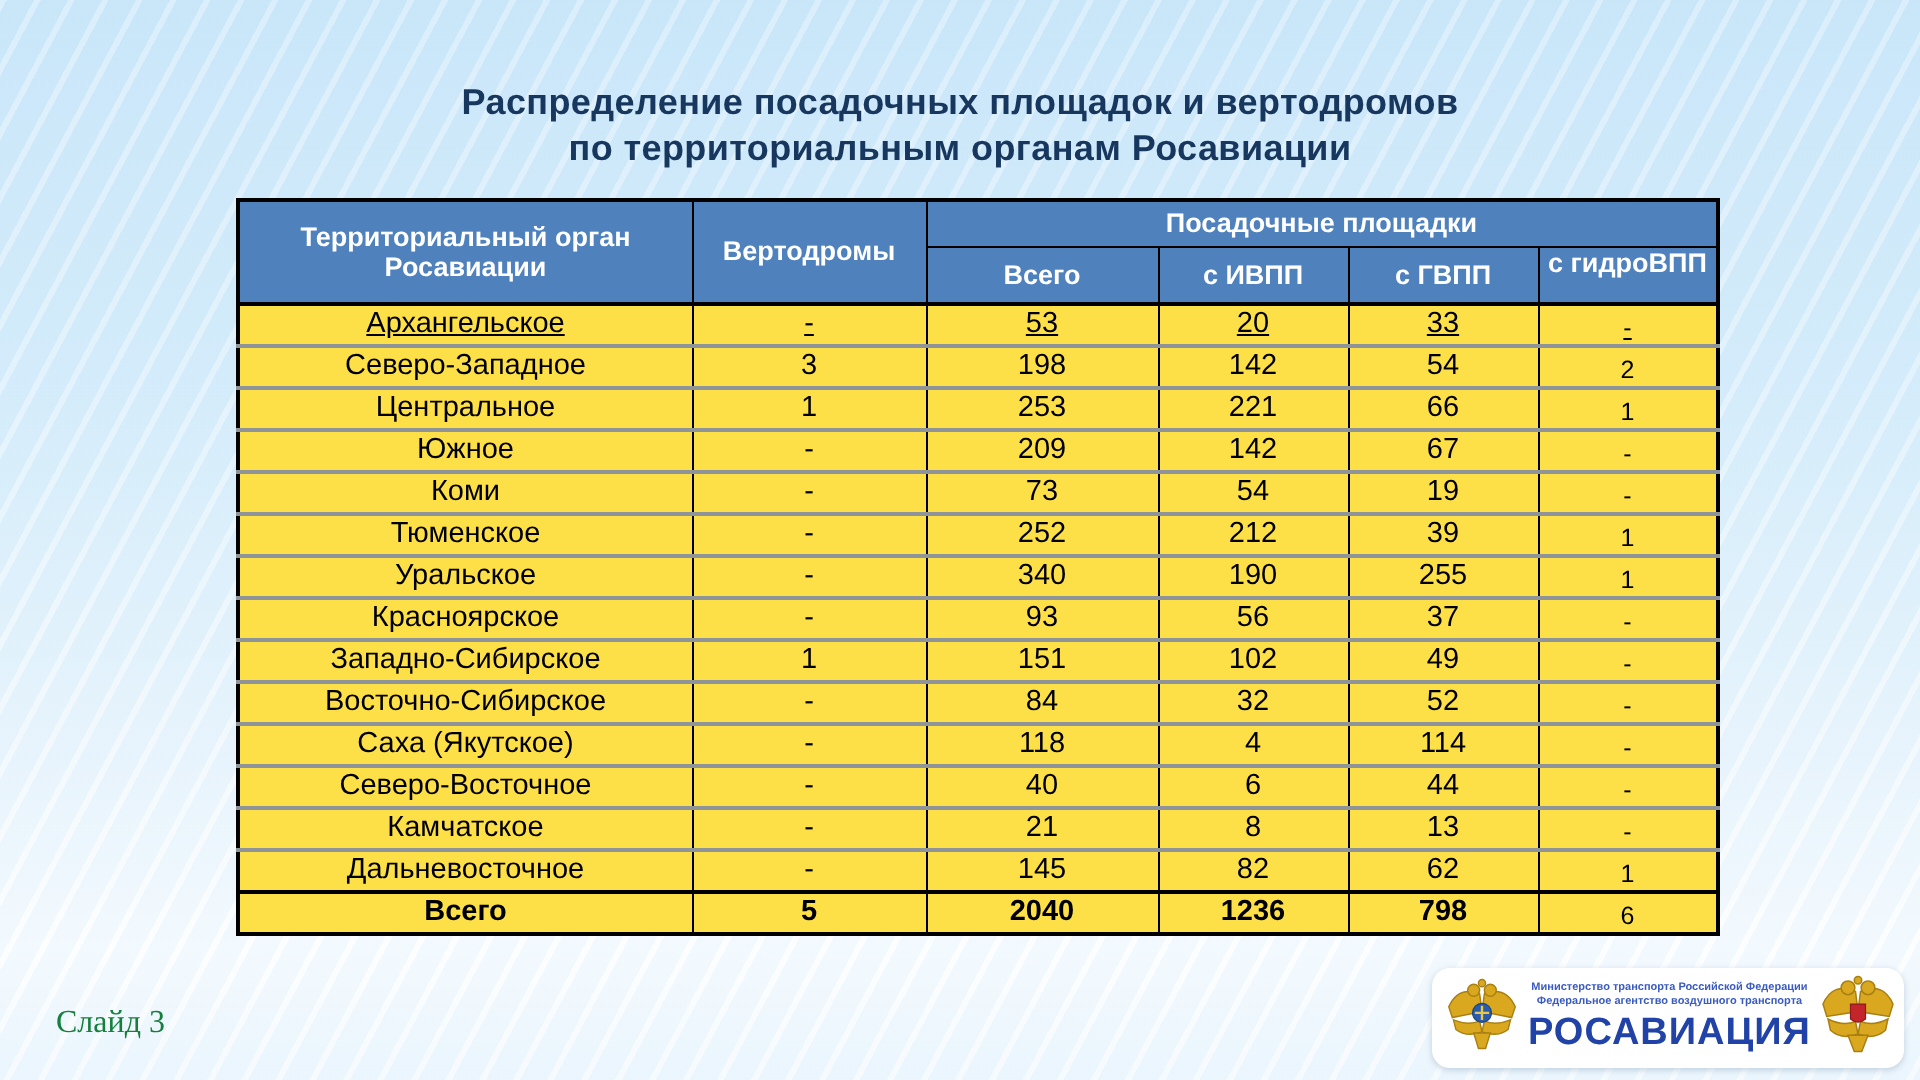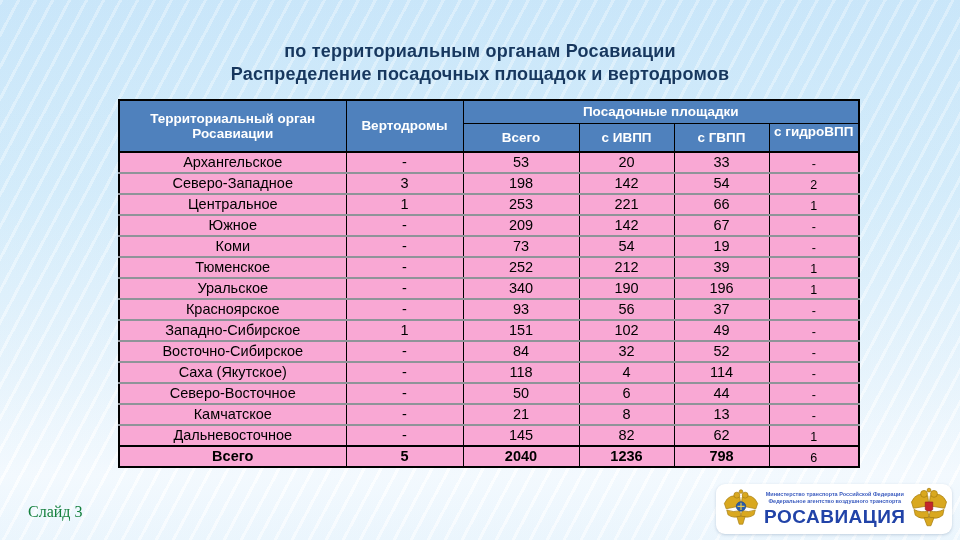--- a/index.html
+++ b/index.html
@@ -25,21 +25,21 @@
     letter-spacing: 0.2px;
   }
 
   table.data {
     position: absolute;
     left: 118px; top: 99px;
     width: 740px;
     border-collapse: collapse;
     table-layout: fixed;
     border: 2px solid #000;
-    background: #f9a8d4;
+    background: #fde047;
   }
   col.c1 { width: 227px; }
   col.c2 { width: 117px; }
   col.c3 { width: 116px; }
   col.c4 { width: 95px; }
   col.c5 { width: 95px; }
   col.c6 { width: 90px; }
 
   th {
     background: #4f81bd;
@@ -60,21 +60,21 @@
     border-left: 1px solid #000;
     border-right: 1px solid #000;
     border-top: 2px solid #8f9499;
     height: 21px;
     text-align: center;
     vertical-align: middle;
     font-size: 14.5px;
     color: #000;
     line-height: 16px;
   }
-  tbody tr:first-child td { border-top: none; }
+  tbody tr:first-child td { border-top: none; text-decoration: underline; }
   td:nth-child(6) { font-size: 12.5px; padding-top: 3px; }
   tfoot td {
     border-top: 2px solid #000;
     font-weight: bold;
   }
   tfoot td:last-child { font-weight: normal; }
 
   .slide-label {
     position: absolute;
     left: 28px; top: 503px;
@@ -110,22 +110,22 @@
     letter-spacing: 0.5px;
     line-height: 22px;
     margin-top: 1px;
   }
   .emblem { flex: 0 0 auto; }
 </style>
 </head>
 <body>
 
 <div class="title">
+  <div>Распределение посадочных площадок и вертодромов</div>
   <div>по территориальным органам Росавиации</div>
-  <div>Распределение посадочных площадок и вертодромов</div>
 </div>
 
 <table class="data">
   <colgroup>
     <col class="c1">
       <col class="c2">
       <col class="c3">
       <col class="c4">
       <col class="c5">
       <col class="c6">
@@ -190,21 +190,21 @@
         <td>252</td>
         <td>212</td>
         <td>39</td>
         <td>1</td>
       </tr>
       <tr>
         <td>Уральское</td>
         <td>-</td>
         <td>340</td>
         <td>190</td>
-        <td>196</td>
+        <td>255</td>
         <td>1</td>
       </tr>
       <tr>
         <td>Красноярское</td>
         <td>-</td>
         <td>93</td>
         <td>56</td>
         <td>37</td>
         <td>-</td>
       </tr>
@@ -228,21 +228,21 @@
         <td>Саха (Якутское)</td>
         <td>-</td>
         <td>118</td>
         <td>4</td>
         <td>114</td>
         <td>-</td>
       </tr>
       <tr>
         <td>Северо-Восточное</td>
         <td>-</td>
-        <td>50</td>
+        <td>40</td>
         <td>6</td>
         <td>44</td>
         <td>-</td>
       </tr>
       <tr>
         <td>Камчатское</td>
         <td>-</td>
         <td>21</td>
         <td>8</td>
         <td>13</td>

